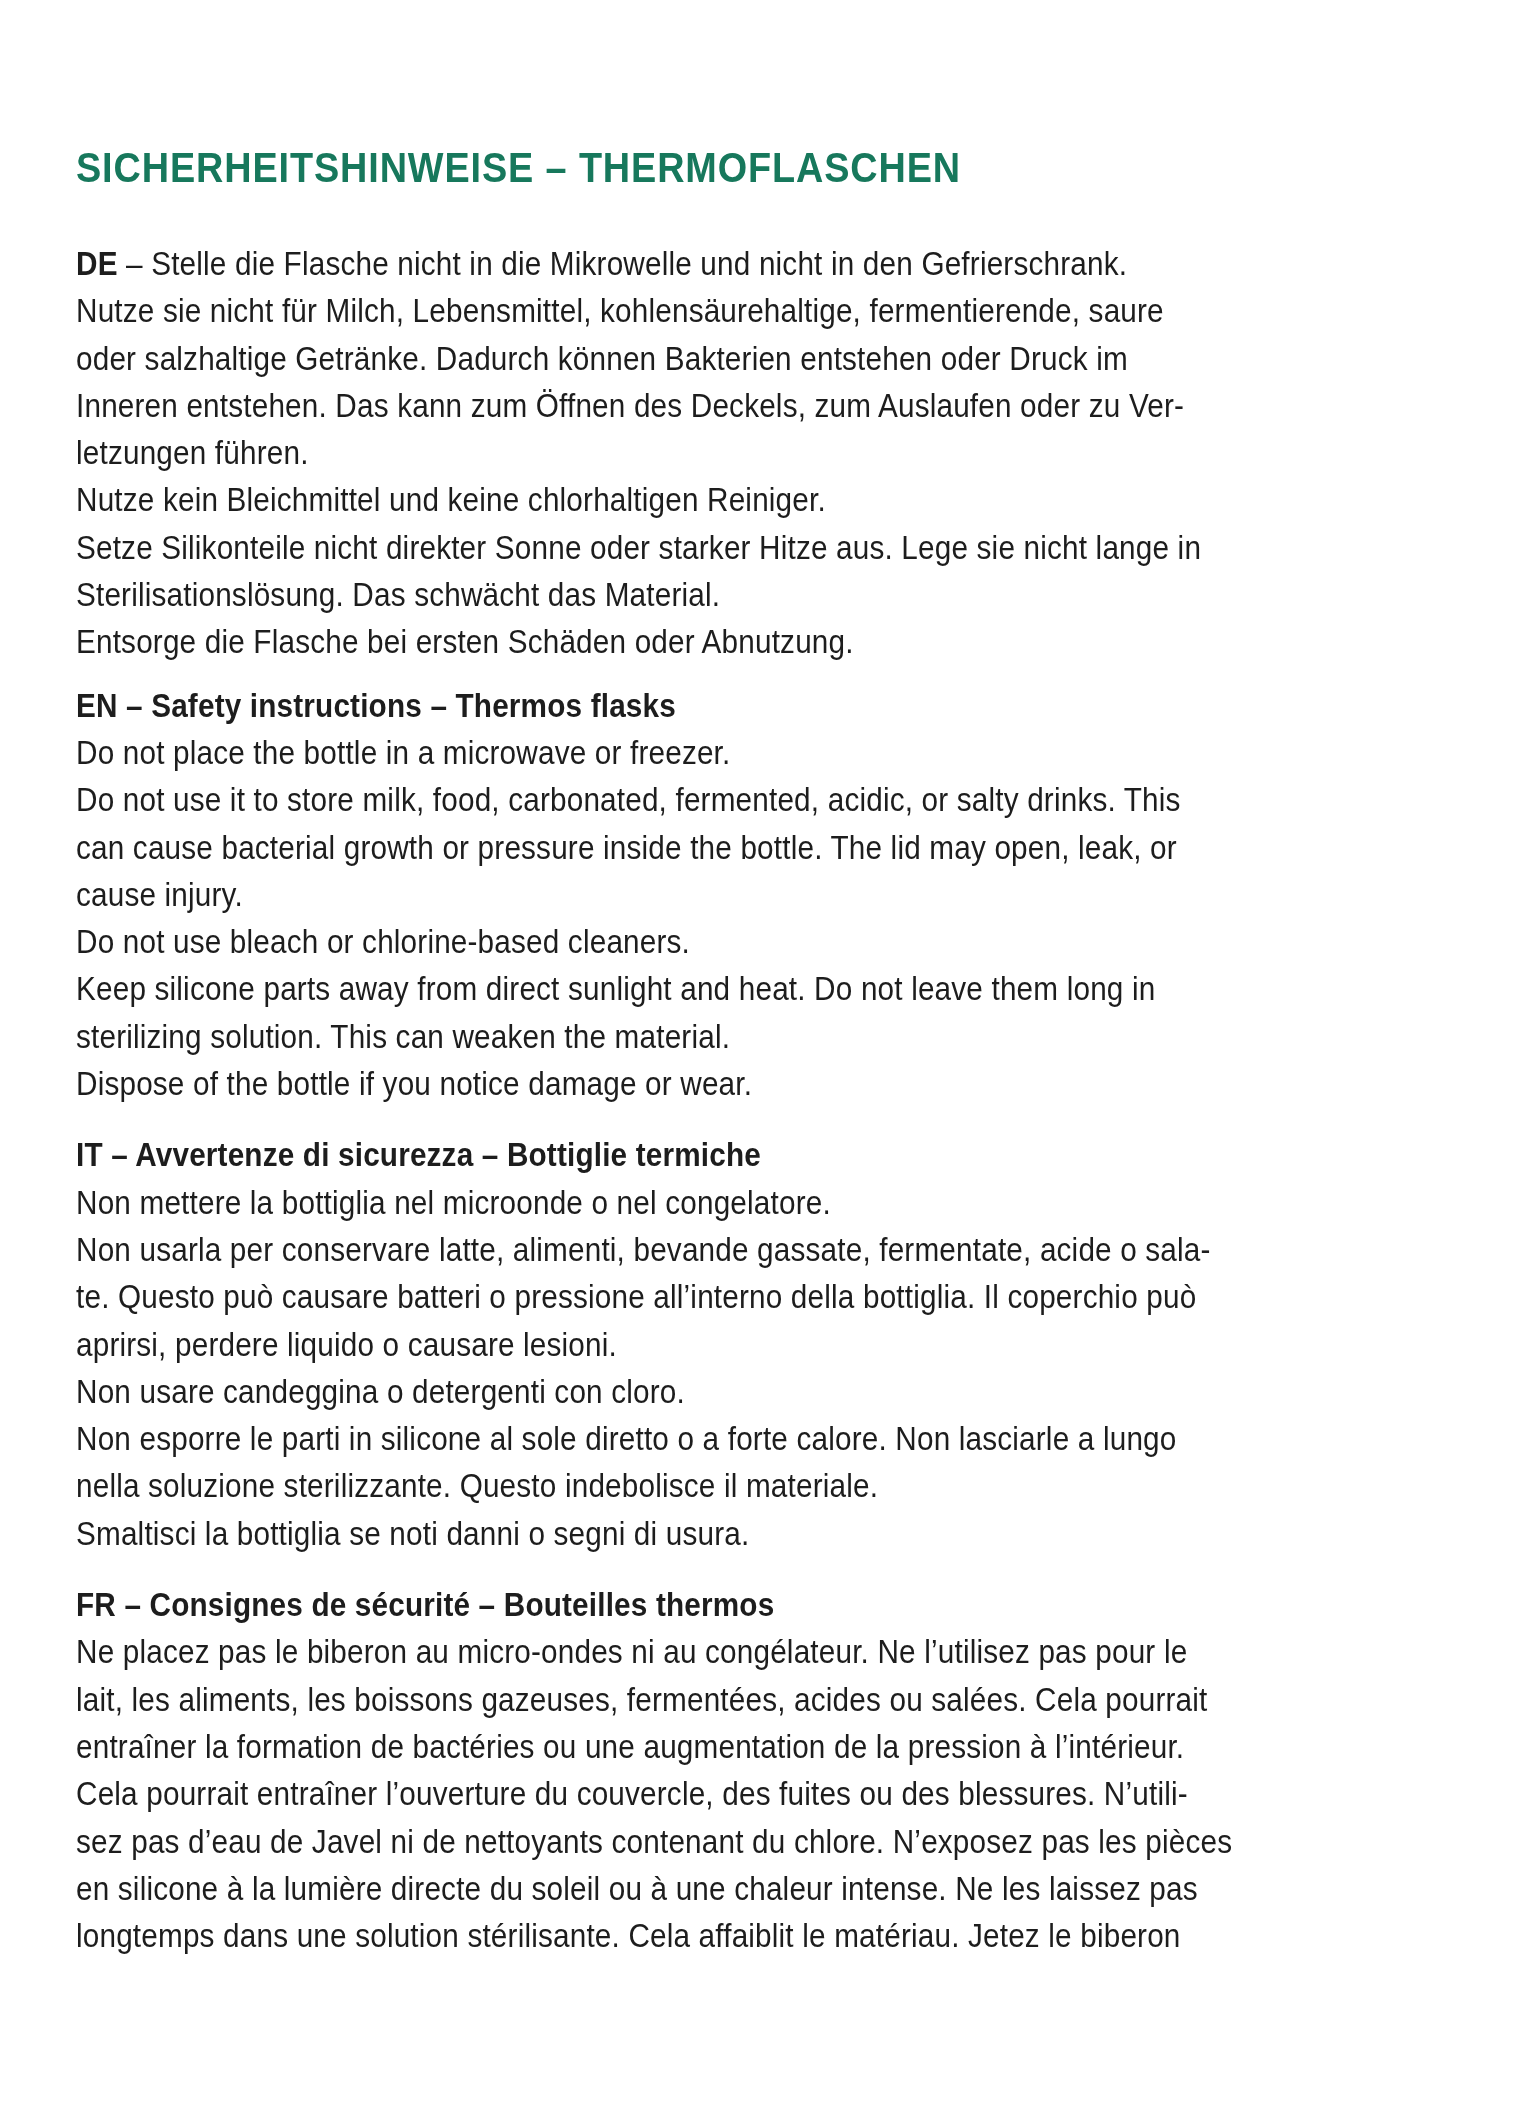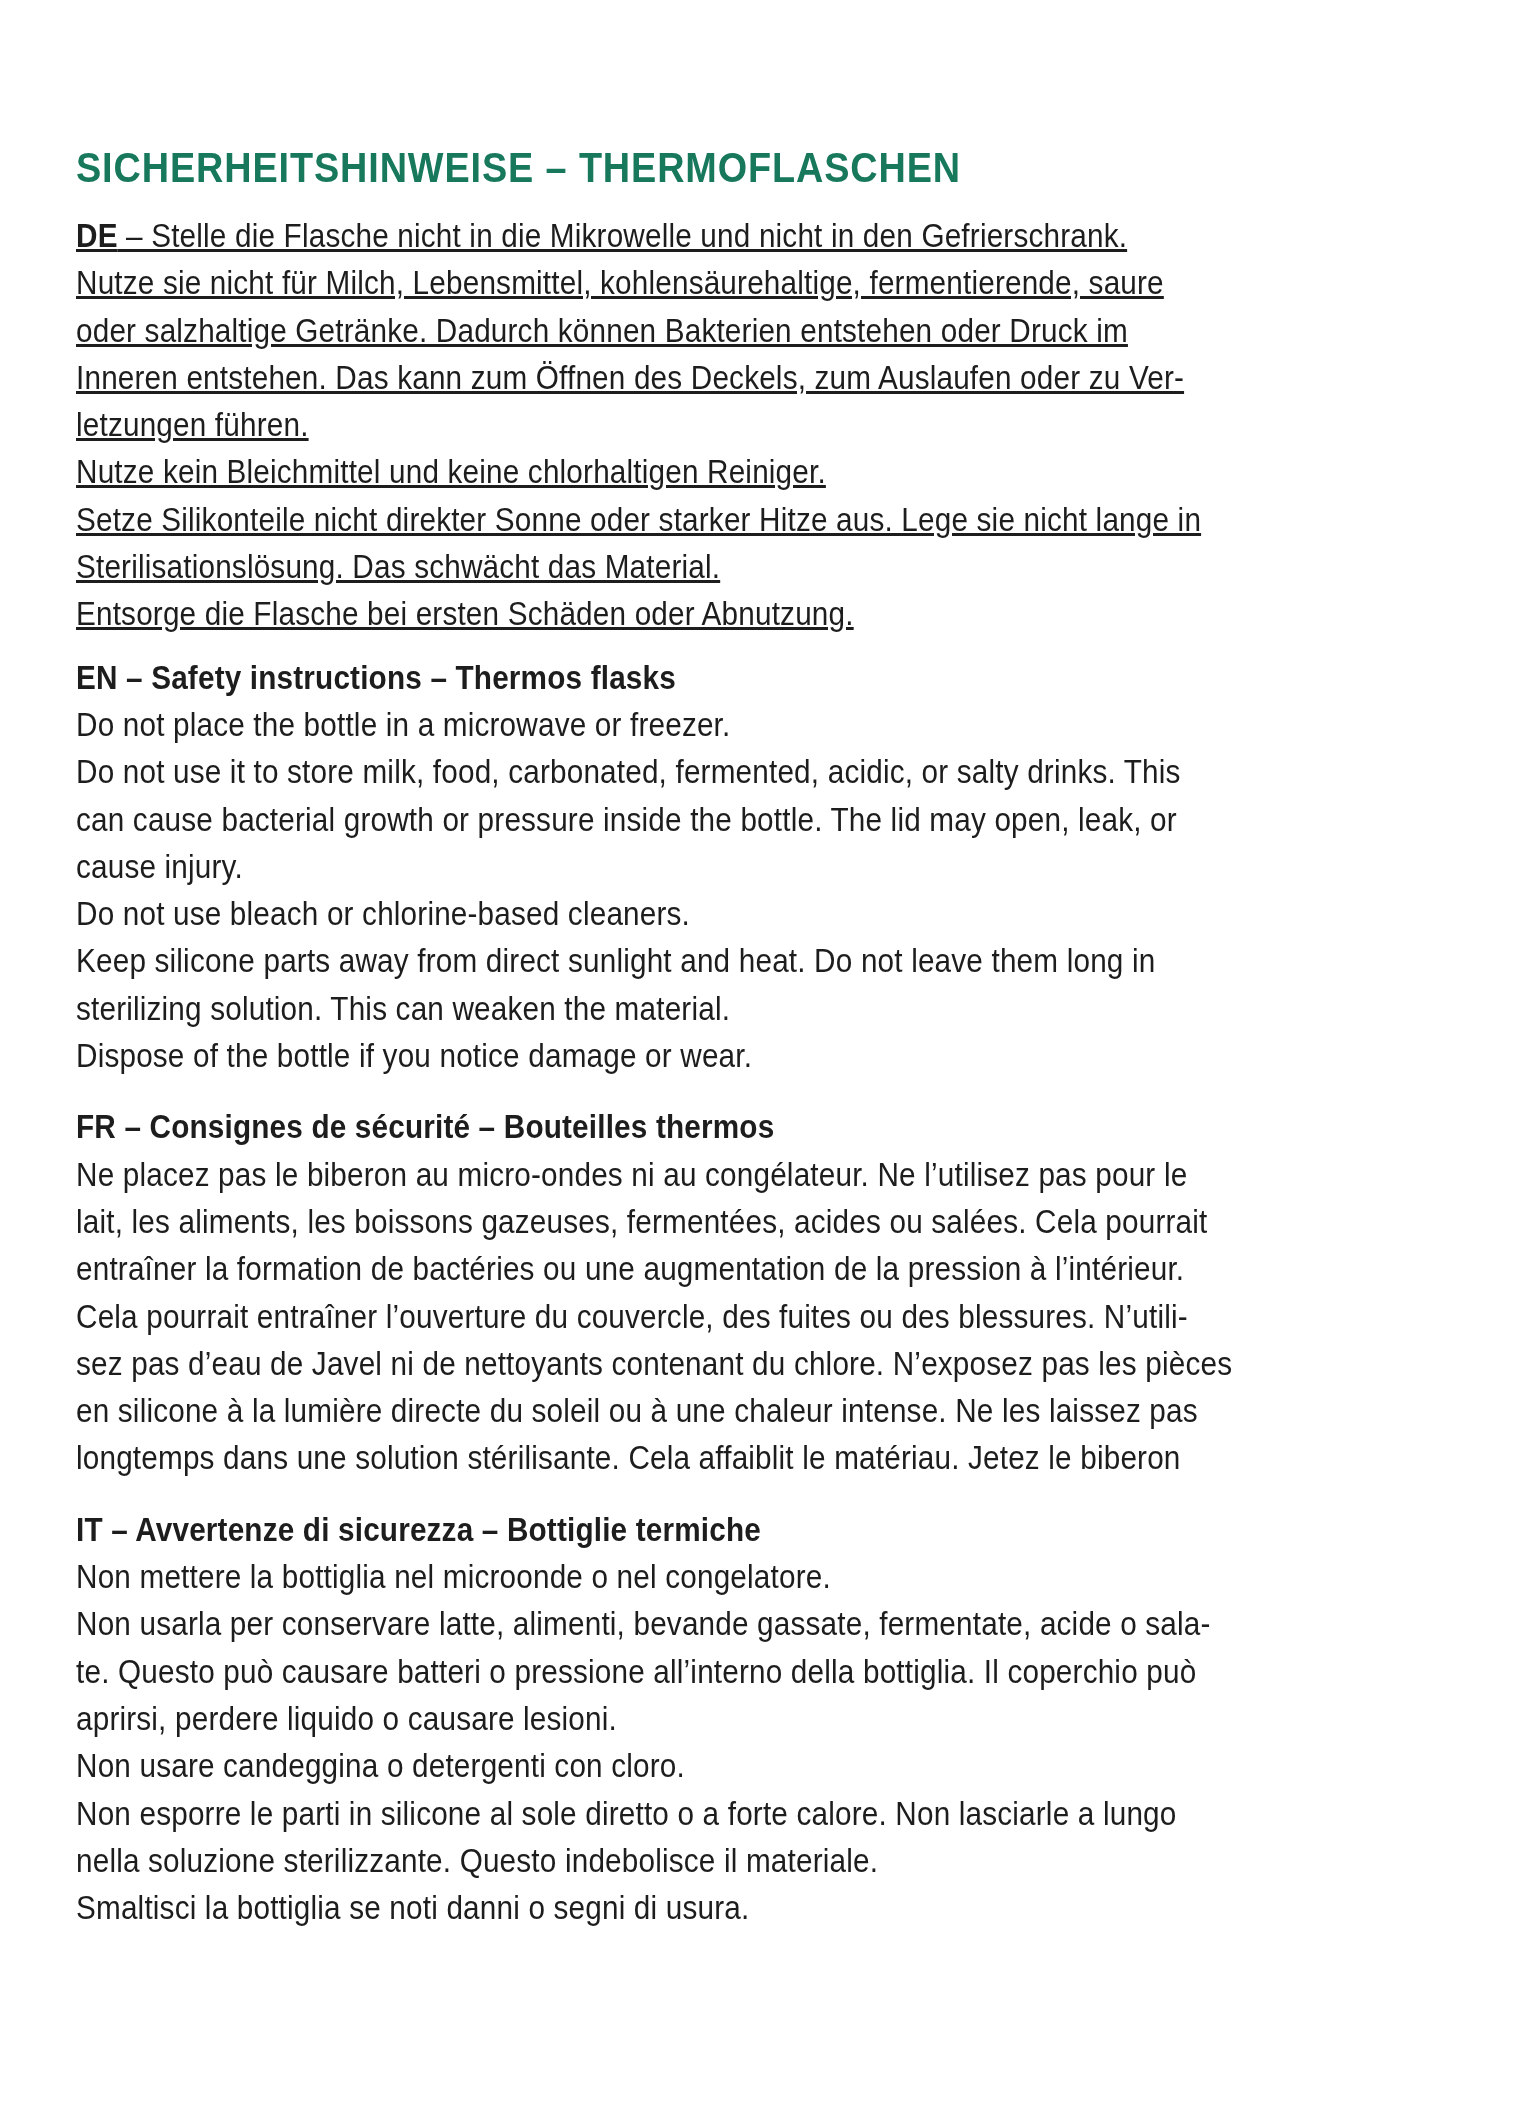--- a/index.html
+++ b/index.html
@@ -22,21 +22,21 @@
     font-size: 42px;
     line-height: 44px;
     font-weight: 600;
     letter-spacing: 1px;
     color: #17785C;
     white-space: nowrap;
     transform: scaleX(0.90);
     transform-origin: 0 0;
   }
   .section { margin: 0; }
-  .section.de { margin-top: 22px; text-decoration: underline; }
+  .section.de { margin-top: 50px; }
   .section.en { margin-top: 16px; }
   .section.it { margin-top: 24px; }
   .section.fr { margin-top: 24px; }
   .line, .heading {
     font-size: 33px;
     line-height: 47.3px;
     font-weight: 300;
     white-space: nowrap;
     transform: scaleX(0.90);
     transform-origin: 0 0;
@@ -75,40 +75,40 @@
         <div class="line">Do not use it to store milk, food, carbonated, fermented, acidic, or salty drinks. This</div>
         <div class="line">can cause bacterial growth or pressure inside the bottle. The lid may open, leak, or</div>
         <div class="line">cause injury.</div>
         <div class="line">Do not use bleach or chlorine-based cleaners.</div>
         <div class="line">Keep silicone parts away from direct sunlight and heat. Do not leave them long in</div>
         <div class="line">sterilizing solution. This can weaken the material.</div>
         <div class="line">Dispose of the bottle if you notice damage or wear.</div>
       </div>
   </div>
 
-  <div class="section fr">
-    <div class="heading">FR – Consignes de sécurité – Bouteilles thermos</div>
-    <div>
-        <div class="line">Ne placez pas le biberon au micro-ondes ni au congélateur. Ne l’utilisez pas pour le</div>
-        <div class="line">lait, les aliments, les boissons gazeuses, fermentées, acides ou salées. Cela pourrait</div>
-        <div class="line">entraîner la formation de bactéries ou une augmentation de la pression à l’intérieur.</div>
-        <div class="line">Cela pourrait entraîner l’ouverture du couvercle, des fuites ou des blessures. N’utili-</div>
-        <div class="line">sez pas d’eau de Javel ni de nettoyants contenant du chlore. N’exposez pas les pièces</div>
-        <div class="line">en silicone à la lumière directe du soleil ou à une chaleur intense. Ne les laissez pas</div>
-        <div class="line">longtemps dans une solution stérilisante. Cela affaiblit le matériau. Jetez le biberon</div>
-      </div>
-  </div>
-
   <div class="section it">
     <div class="heading">IT – Avvertenze di sicurezza – Bottiglie termiche</div>
     <div>
         <div class="line">Non mettere la bottiglia nel microonde o nel congelatore.</div>
         <div class="line">Non usarla per conservare latte, alimenti, bevande gassate, fermentate, acide o sala-</div>
         <div class="line">te. Questo può causare batteri o pressione all’interno della bottiglia. Il coperchio può</div>
         <div class="line">aprirsi, perdere liquido o causare lesioni.</div>
         <div class="line">Non usare candeggina o detergenti con cloro.</div>
         <div class="line">Non esporre le parti in silicone al sole diretto o a forte calore. Non lasciarle a lungo</div>
         <div class="line">nella soluzione sterilizzante. Questo indebolisce il materiale.</div>
         <div class="line">Smaltisci la bottiglia se noti danni o segni di usura.</div>
       </div>
   </div>
 
+  <div class="section fr">
+    <div class="heading">FR – Consignes de sécurité – Bouteilles thermos</div>
+    <div>
+        <div class="line">Ne placez pas le biberon au micro-ondes ni au congélateur. Ne l’utilisez pas pour le</div>
+        <div class="line">lait, les aliments, les boissons gazeuses, fermentées, acides ou salées. Cela pourrait</div>
+        <div class="line">entraîner la formation de bactéries ou une augmentation de la pression à l’intérieur.</div>
+        <div class="line">Cela pourrait entraîner l’ouverture du couvercle, des fuites ou des blessures. N’utili-</div>
+        <div class="line">sez pas d’eau de Javel ni de nettoyants contenant du chlore. N’exposez pas les pièces</div>
+        <div class="line">en silicone à la lumière directe du soleil ou à une chaleur intense. Ne les laissez pas</div>
+        <div class="line">longtemps dans une solution stérilisante. Cela affaiblit le matériau. Jetez le biberon</div>
+      </div>
+  </div>
+
 </div>
 
 </body></html>

